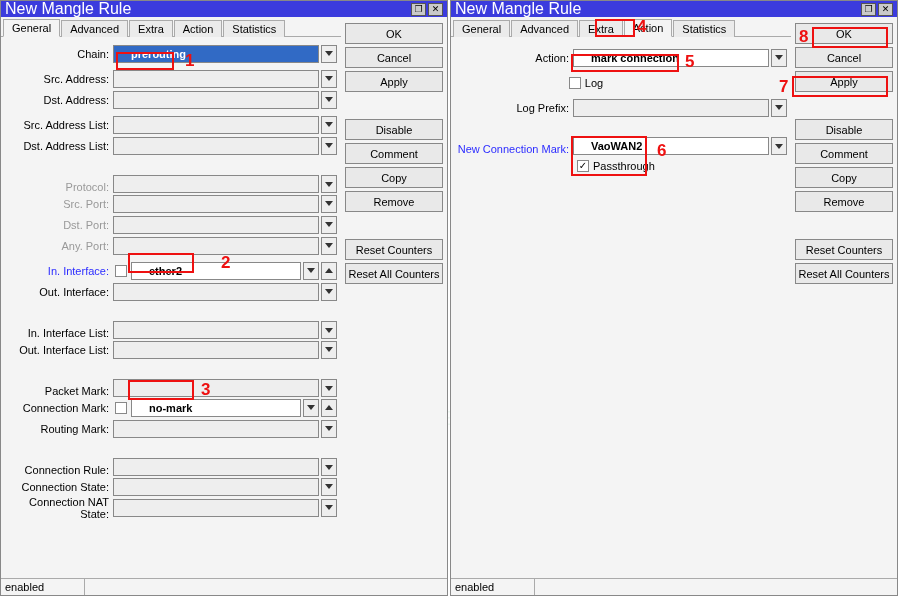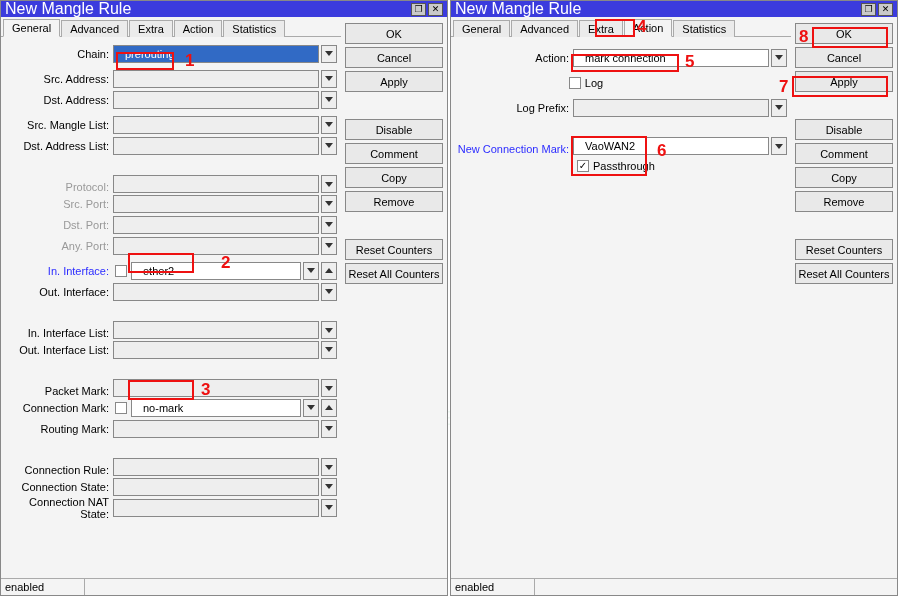--- a/index.html
+++ b/index.html
@@ -17,21 +17,21 @@
   .tabs { display:flex; border-bottom:1px solid #aaa; background:#f4f4f4; height:20px; align-items:flex-end; padding-left:2px;}
   .tab { border:1px solid #aaa; border-bottom:none; padding:2px 8px; background:#ebebeb; margin-right:1px; cursor:pointer; position:relative; top:1px; }
   .tab.active { background:#f4f4f4; border-bottom:1px solid #f4f4f4; }
   .form { padding:6px 4px 4px 4px; flex:1; overflow:hidden; }
   .row { display:flex; align-items:center; height:21px; }
   .row.gap { margin-top:4px; }
   .row.biggap { margin-top:16px;align-items:flex-end; }
   .lbl { width:108px; text-align:right; padding-right:4px; color:#000; }
   .lbl.dis { color:#999; }
   .lbl.blue { color:#2c2cff; }
-  .inp { flex:1; height:18px; border:1px solid #888; background:#fff; padding:0 11px; display:flex; align-items:center; position:relative; }
+  .inp { flex:1; height:18px; border:1px solid #888; background:#fff; padding:0 17px; display:flex; align-items:center; position:relative;font-weight:bold; }
   .inp.sel { background:#316ac5; color:#fff; }
   .ddbtn { width:16px; height:18px; border:1px solid #888; background:#eee; display:flex; align-items:center; justify-content:center; margin-left:2px; cursor:pointer;}
   .arrow-down { width:0;height:0;border-left:4px solid transparent;border-right:4px solid transparent;border-top:5px solid #333; }
   .arrow-up { width:0;height:0;border-left:4px solid transparent;border-right:4px solid transparent;border-bottom:5px solid #333; }
   .smbtn { width:16px; height:18px; border:1px solid #888; background:#eee; margin-left:2px; display:flex; align-items:center; justify-content:center; cursor:pointer;}
   .cbx { width:12px; height:12px; border:1px solid #888; background:#fff; margin-right:4px; display:inline-flex; align-items:center; justify-content:center; cursor:pointer;}
   .cbx .chk { font-size:10px; line-height:1; }
   .right { width:106px; padding:6px 4px; display:flex; flex-direction:column; gap:3px; }
   .btn { height:21px; border:1px solid #888; background:#e9e9e9; display:flex; align-items:center; justify-content:center; cursor:pointer; }
   .btn.gap { margin-top:24px; }
@@ -92,21 +92,21 @@
               <span class="lbl">Dst. Address:</span>
             <div class="inpwrap">
                 <div class="inp" style="background:#eee"></div>
             <div class="smbtn">
                   <div class="arrow-down"></div>
                 </div>
               </div>
             </div>
 
           <div class="row gap">
-              <span class="lbl">Src. Mangle List:</span>
+              <span class="lbl">Src. Address List:</span>
             <div class="inpwrap">
                 <div class="inp" style="background:#eee"></div>
             <div class="smbtn">
                   <div class="arrow-down"></div>
                 </div>
               </div>
             </div>
           <div class="row">
               <span class="lbl">Dst. Address List:</span>
             <div class="inpwrap">

